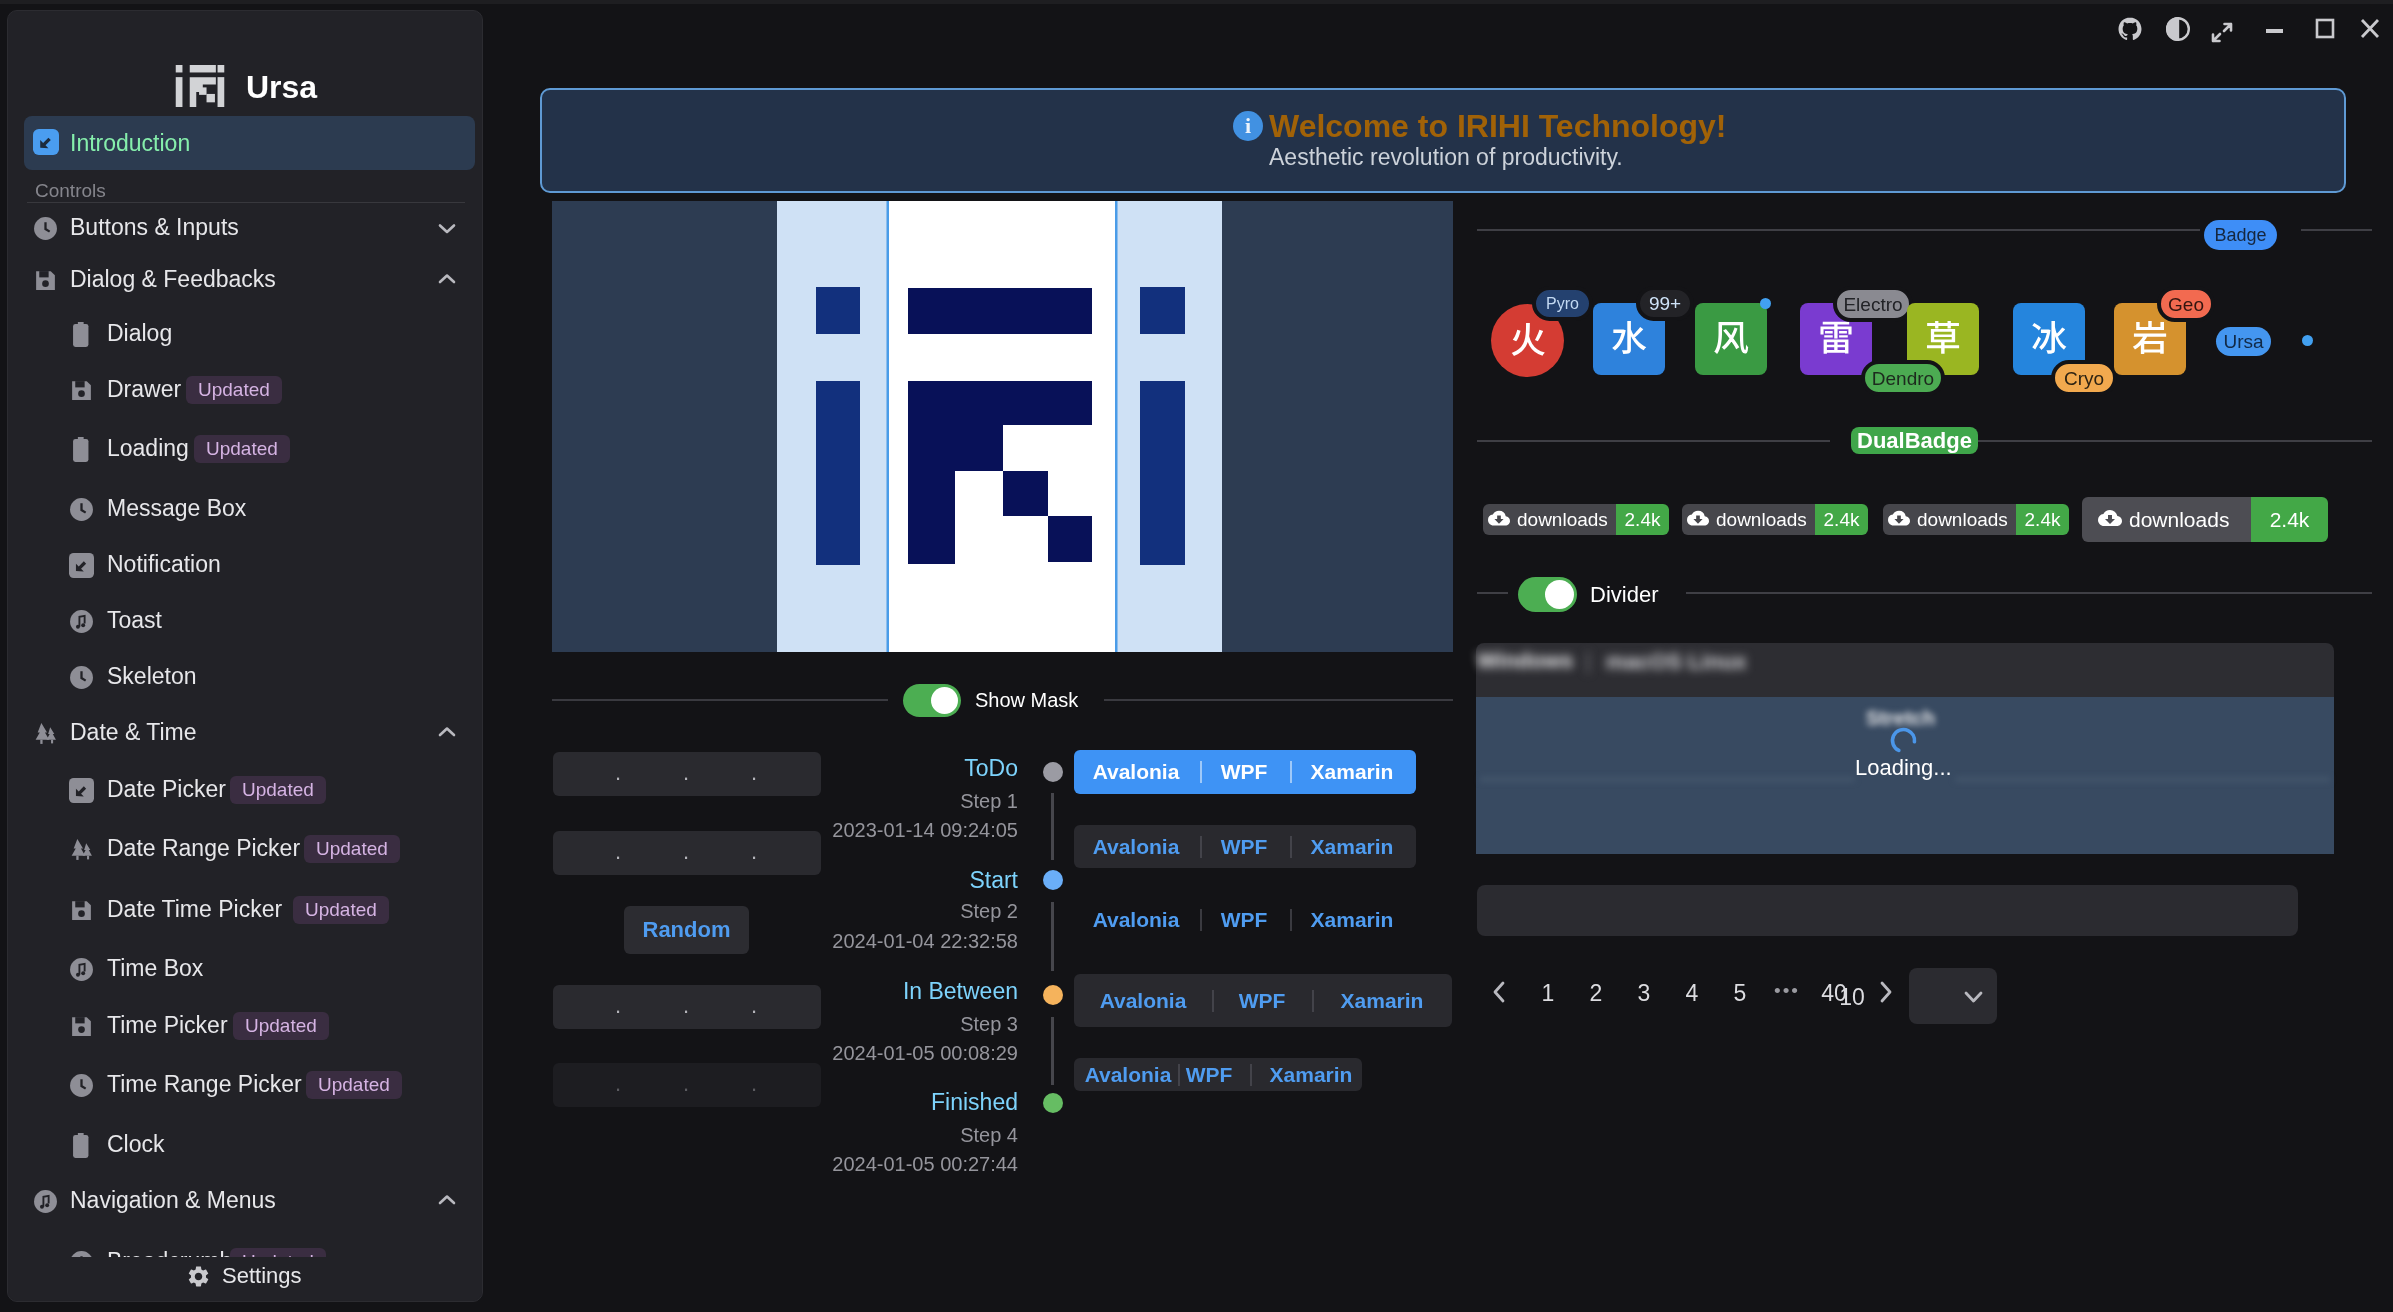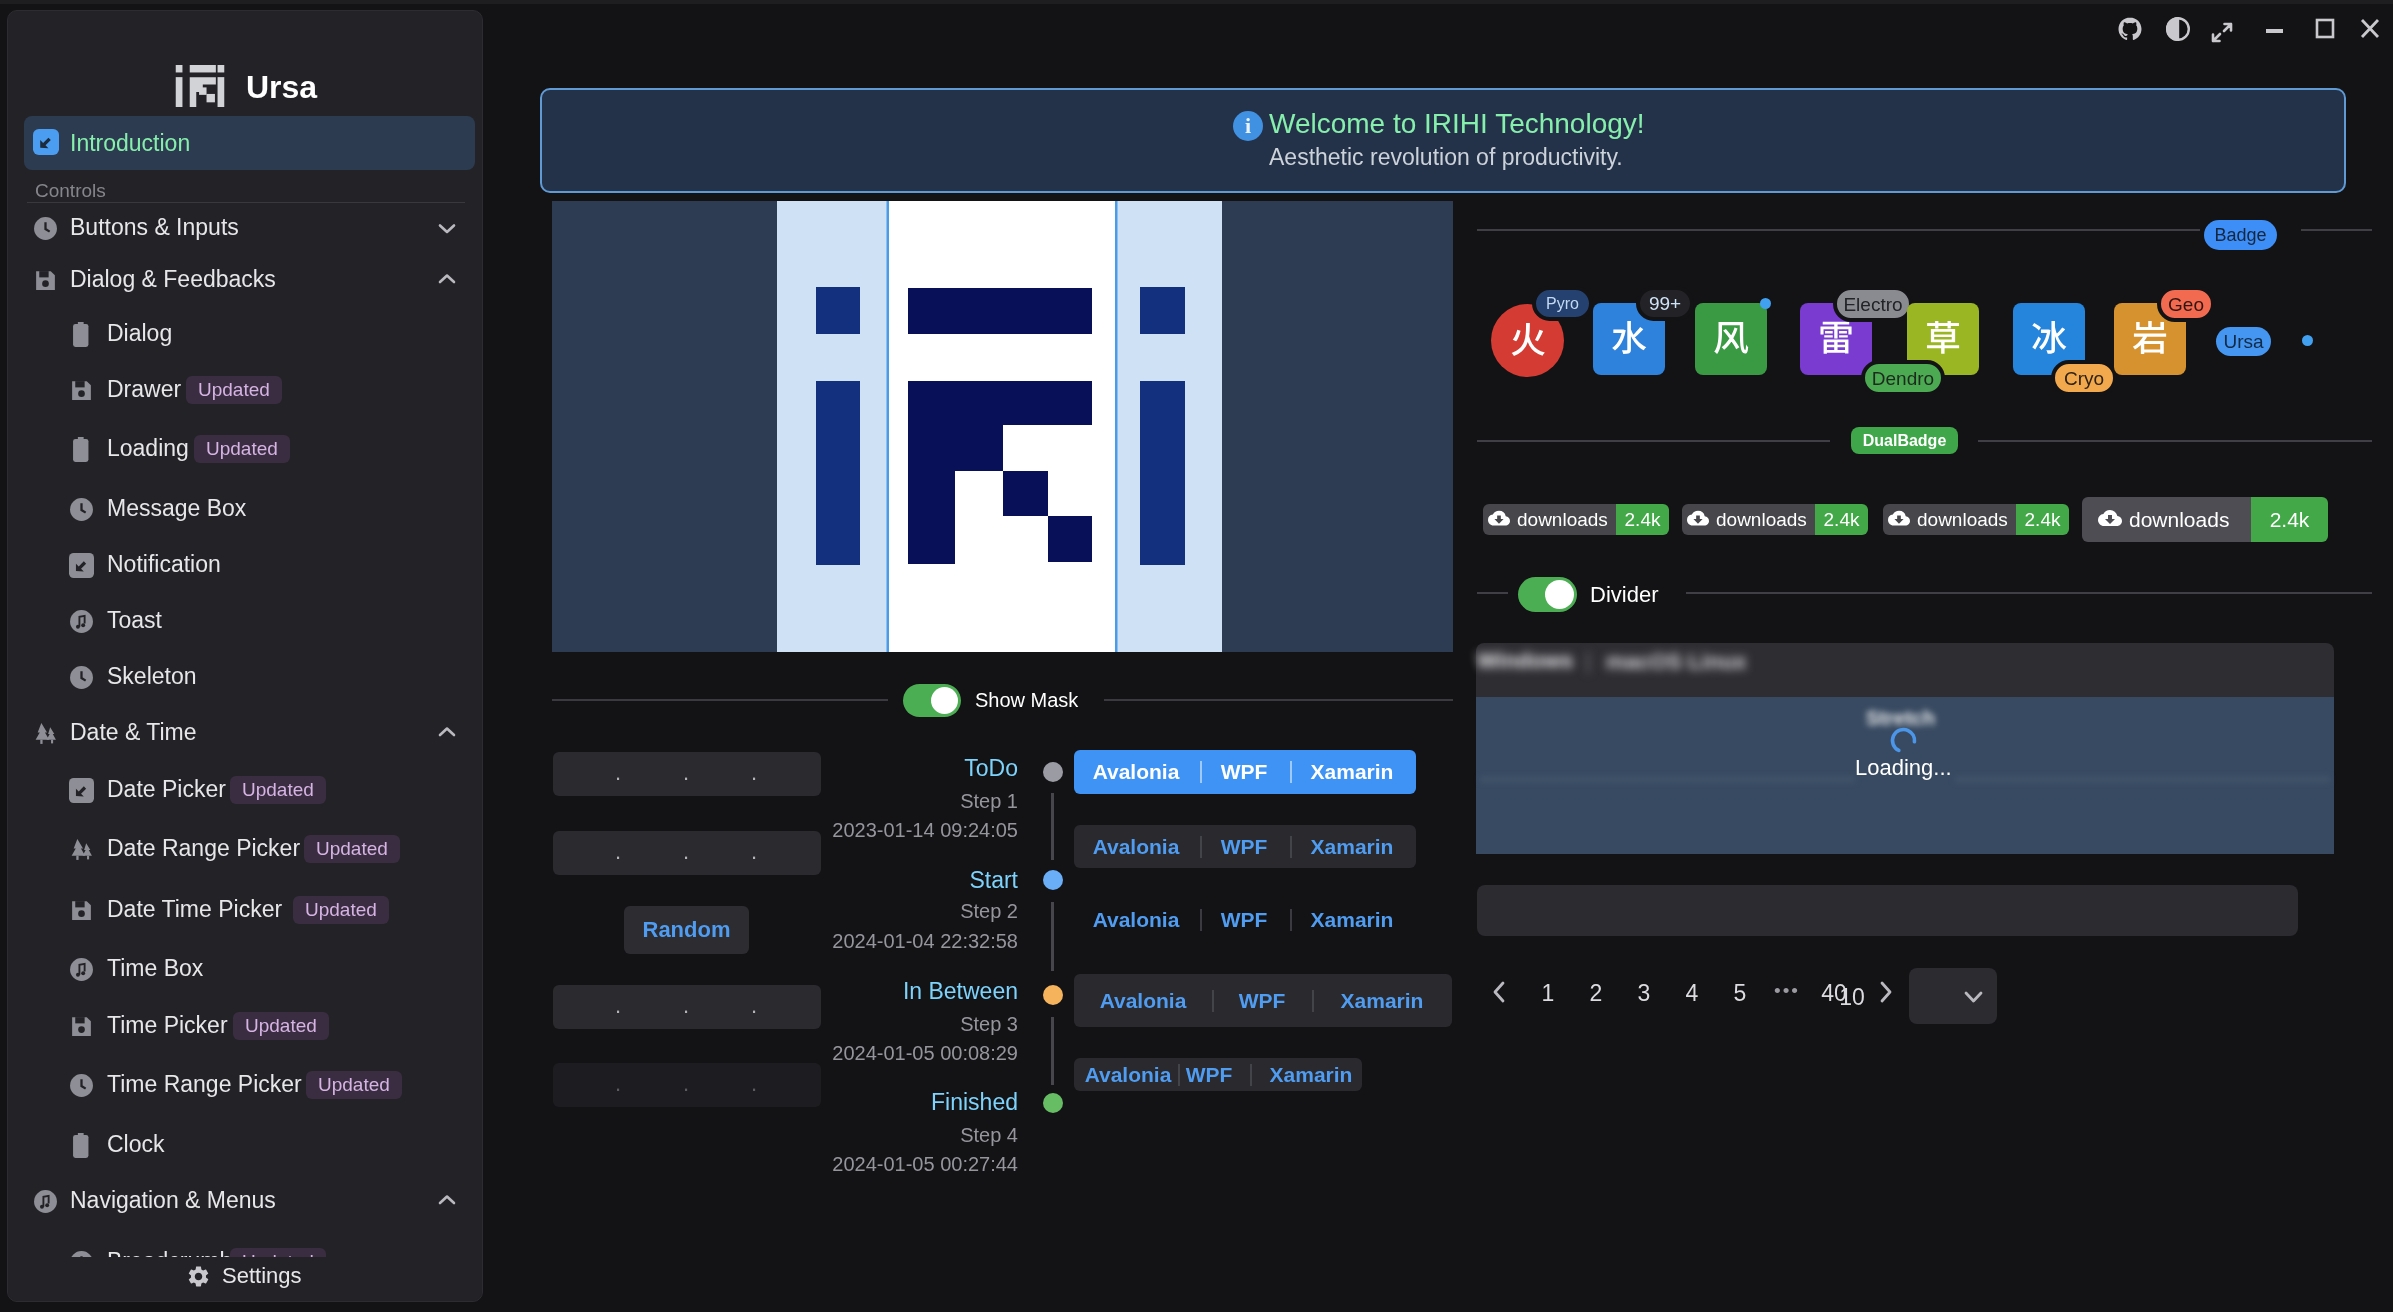--- a/index.html
+++ b/index.html
@@ -211,21 +211,21 @@
 <svg class="abs" style="left:186px;top:1264px" width="25" height="25" viewBox="0 0 24 24">
     <path fill="#c9c9cd" d="M19.14 12.94c.04-.3.06-.61.06-.94s-.02-.64-.07-.94l2.03-1.58c.18-.14.23-.41.12-.61l-1.92-3.32c-.12-.22-.37-.29-.59-.22l-2.39.96c-.5-.38-1.03-.7-1.62-.94l-.36-2.54c-.04-.24-.24-.41-.48-.41h-3.84c-.24 0-.43.17-.47.41l-.36 2.54c-.59.24-1.13.57-1.62.94l-2.39-.96c-.22-.08-.47 0-.59.22L2.74 8.87c-.12.21-.08.47.12.61l2.03 1.58c-.05.3-.09.63-.09.94s.02.64.07.94l-2.03 1.58c-.18.14-.23.41-.12.61l1.92 3.32c.12.22.37.29.59.22l2.39-.96c.5.38 1.03.7 1.62.94l.36 2.54c.05.24.24.41.48.41h3.84c.24 0 .44-.17.47-.41l.36-2.54c.59-.24 1.13-.56 1.62-.94l2.39.96c.22.08.47 0 .59-.22l1.92-3.32c.12-.22.07-.47-.12-.61l-2.01-1.58zM12 15.6c-1.98 0-3.6-1.62-3.6-3.6s1.62-3.6 3.6-3.6 3.6 1.62 3.6 3.6-1.62 3.6-3.6 3.6z"></path>
   </svg>
 <div class="abs" style="left:222px;top:1263px;color:#e7e7ea;font-size:22px">Settings</div>
 
 <div id="banner"></div>
 <svg class="abs" style="left:1233px;top:111px" width="30" height="30" viewBox="0 0 30 30">
     <circle cx="15" cy="15" r="15" fill="#4191e2"></circle>
     <text x="15" y="22" text-anchor="middle" fill="#eaf2fb" font-size="22" font-weight="bold" font-family="Liberation Serif,serif">i</text>
   </svg>
-<div class="abs" style="left:1269px;top:108px;color:#86efac;font-size:28px;font-weight:normal">Welcome to IRIHI Technology!</div>
+<div class="abs" style="left:1269px;top:108px;color:#a16207;font-size:32px;font-weight:bold">Welcome to IRIHI Technology!</div>
 <div class="abs" style="left:1269px;top:144px;color:#ccd2da;font-size:23px">Aesthetic revolution of productivity.</div>
 
 <svg class="abs" style="left:552px;top:201px" width="901" height="451" viewBox="0 0 901 451">
  <rect width="901" height="451" fill="#2d3c52"></rect>
  <rect x="225" width="111" height="451" fill="#cfe1f5"></rect>
  <rect x="336" width="228" height="451" fill="#ffffff"></rect>
  <rect x="564" width="106" height="451" fill="#cfe1f5"></rect>
  <rect x="334.5" width="2.5" height="451" fill="#4a9ce8"></rect>
     <rect x="563" width="2.5" height="451" fill="#4a9ce8"></rect>
  <g fill="#12307d">
@@ -382,21 +382,21 @@
         <g transform="translate(0,830) scale(1,-1)">
           <path fill="#fff" d="M53.280029296875 484.5198974609375H948.5999755859375V394.60015869140625H53.280029296875ZM296.919921875 40.83984375H826.2001342773438V-44.159912109375H296.919921875ZM245.88006591796875 276.919921875H881.8799438476562V-82.99993896484375H783.4402465820312V191.48016357421875H340.3997802734375V-86.5599365234375H245.88006591796875ZM116.68011474609375 801.2799072265625H212.1998291015625V664.1998291015625H789.3201904296875V801.2799072265625H888.7598876953125V577.5200805664062H116.68011474609375ZM450.96014404296875 844.8799438476562H548.1598510742188V614.239990234375H450.96014404296875ZM349.52008056640625 476.639892578125 447.27978515625 448.5999755859375Q410.35980224609375 368.20001220703125 356.059814453125 291.9200439453125Q301.75982666015625 215.64007568359375 232.33984375 151.04010009765625Q162.91986083984375 86.44012451171875 80.7598876953125 40.64013671875Q74.2799072265625 51.92010498046875 63.779937744140625 66.06005859375Q53.27996826171875 80.20001220703125 42.220001220703125 94.27996826171875Q31.1600341796875 108.35992431640625 21.56005859375 117.5198974609375Q97.24005126953125 157.2799072265625 161.6800537109375 215.11990356445312Q226.12005615234375 272.95989990234375 274.4400634765625 341.07989501953125Q322.76007080078125 409.19989013671875 349.52008056640625 476.639892578125Z"></path>
         </g>
       </svg>
     </div>
     <div class="pill cut" style="left:2157px;top:286px;width:58px;height:36px;background:#f26a50;color:#33150f;font-size:19px">Geo</div>
     <div class="pill" style="left:2216px;top:327px;width:55px;height:29px;background:#4496f0;color:#112a47;font-size:19px">Ursa</div>
     <div class="abs" style="left:2302px;top:335px;width:11px;height:11px;border-radius:50%;background:#42a0f0"></div>
     <div class="hline" style="left:1477px;top:440px;width:353px"></div>
     <div class="hline" style="left:1978px;top:440px;width:394px"></div>
-    <div class="abs" style="left:1851px;top:427px;width:107px;height:27px;background:#3fa64a;border-radius:8px;color:#fff;font-size:16px;font-weight:bold;display:flex;align-items:center;justify-content:center">DualBadge</div>
+    <div class="abs" style="left:1851px;top:427px;width:127px;height:27px;background:#3fa64a;border-radius:8px;color:#fff;font-size:22px;font-weight:bold;display:flex;align-items:center;justify-content:center">DualBadge</div>
     <div class="dlb" style="left:1483px;top:504px;height:31px;font-size:19px">
       <div class="l" style="width:133px;padding-left:5px;gap:7px">
         <svg width="22" height="22" viewBox="0 0 24 24">
           <path fill="#fff" d="M19.35 8.04A7.49 7.49 0 0 0 12 2a7.48 7.48 0 0 0-6.64 4.04A5.994 5.994 0 0 0 0 12c0 3.31 2.69 6 6 6h13c2.76 0 5-2.24 5-5 0-2.64-2.05-4.78-4.65-4.96zM14 11h3l-5 5-5-5h3V7h4v4z"></path>
         </svg>
         <span>downloads</span>
       </div>
       <div class="g" style="width:53px">2.4k</div>
     </div>
     <div class="dlb" style="left:1682px;top:504px;height:31px;font-size:19px">

